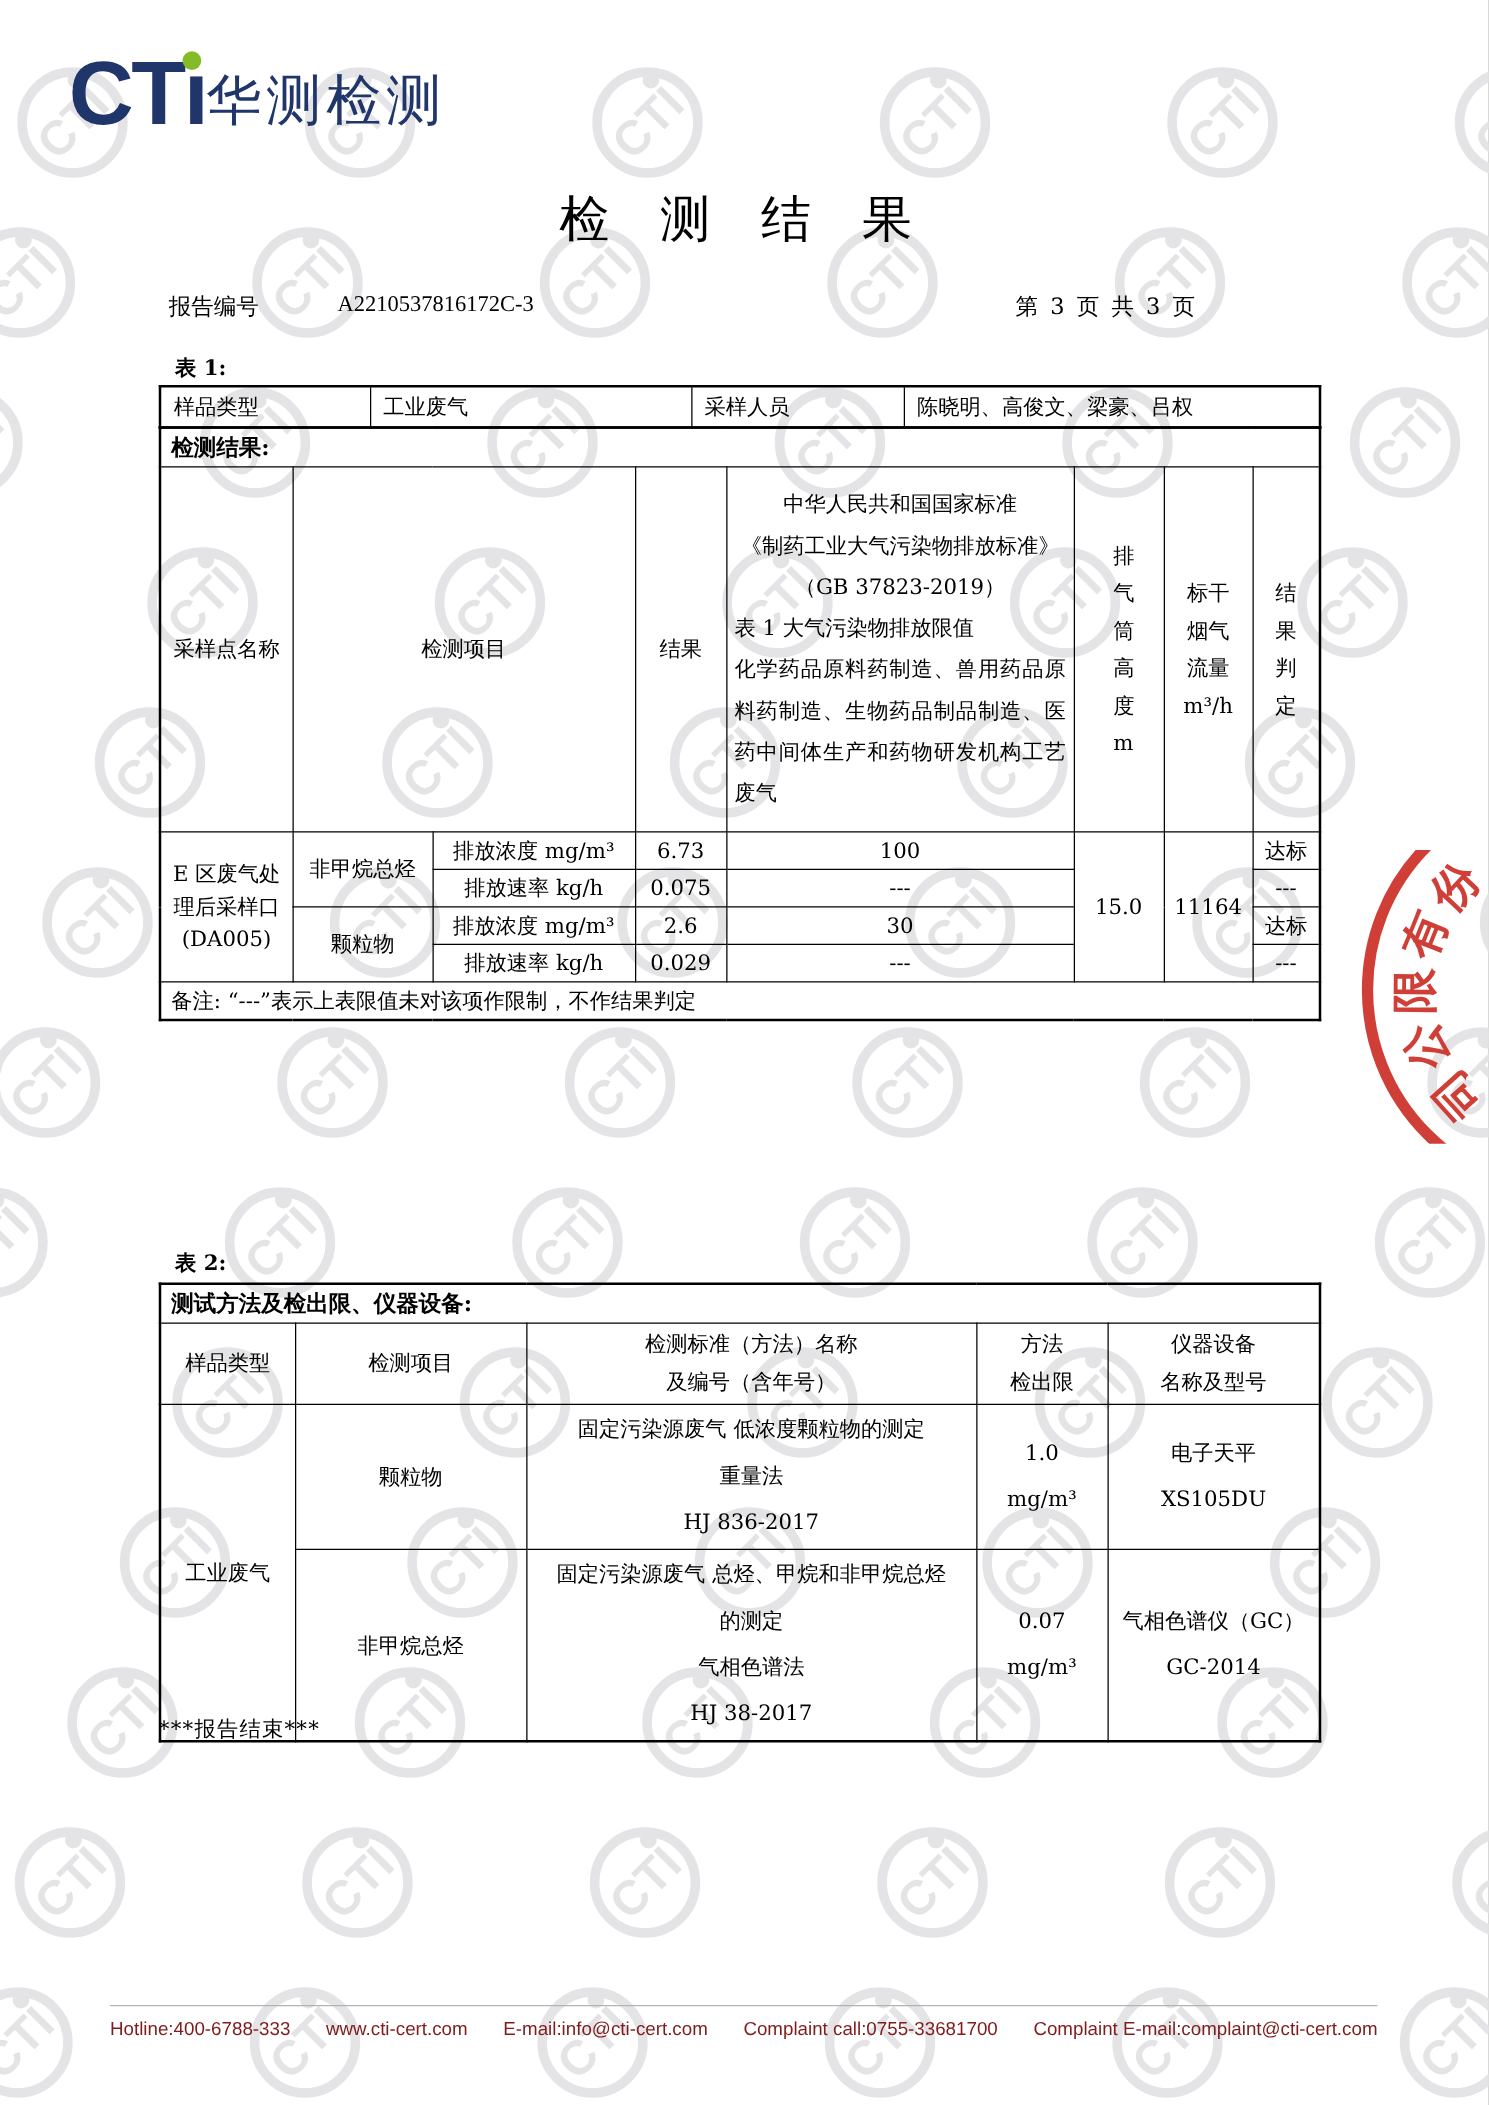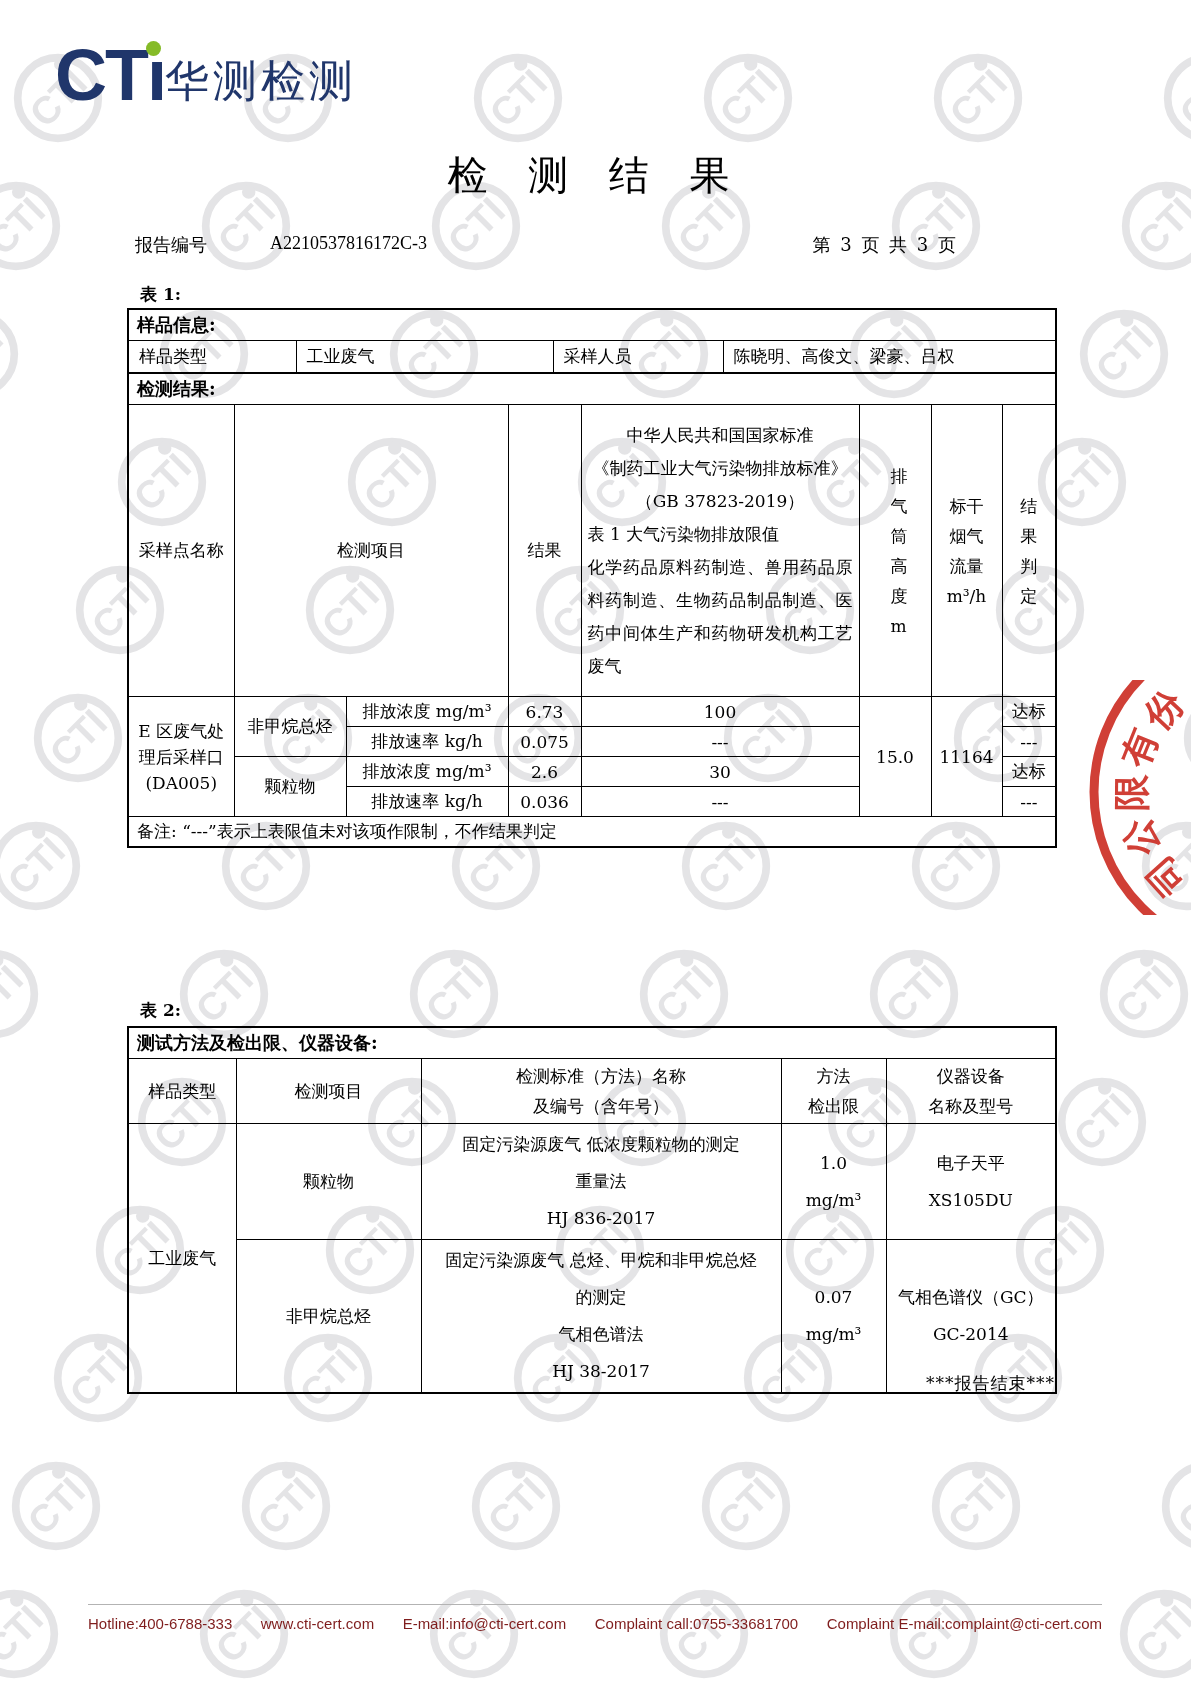--- a/index.html
+++ b/index.html
@@ -53,21 +53,21 @@
   td.note { text-align:left; padding:3px 8px; height:30px; }
   .vcol { padding:0 31px; line-height:30px; }
   .vcol2 { padding:0 10px; line-height:30px; }
   .vcol3 { padding:0 16px; line-height:30px; }
   .t2-hdr td { height:64px; line-height:30px; }
   .t2-row1 td { height:112px; }
   .t2-row2 td { height:148px; }
   .mlines div { line-height:37px; }
   .pt-cell div { line-height:26px; }
   
-  .end-text { position:absolute; left:127px; width:928px; top:1372px; text-align:right;
+  .end-text { position:absolute; left:127px; width:928px; top:1372px; text-align:left;
               font-size:17px; letter-spacing:1px; }
   
   .stamp { position:absolute; left:1035px; top:680px; z-index:3; opacity:0.92; }
   
   .footer-line { position:absolute; left:88px; width:1014px; top:1604px;
                  border-top:1px solid #b3b3b3; }
   .footer { position:absolute; left:88px; width:1014px; top:1615px; display:flex;
             justify-content:space-between; font-family:"Liberation Sans","DejaVu Sans",sans-serif;
             font-size:15px; color:#7f1d1d; white-space:nowrap; }
 </style>
@@ -329,23 +329,20 @@
     <div class="tbl-wrap w1">
 
       <table>
         <colgroup>
             <col style="width:168px">
             <col style="width:257px">
             <col style="width:170px">
             <col style="width:333px">
           </colgroup>
         <tbody>
-            <tr>
-              <td class="sec" colspan="4">样品信息:</td>
-            </tr>
         <tr>
           <td class="kv">样品类型</td>
           <td class="kv">工业废气</td>
           <td class="kv">采样人员</td>
           <td class="kv">陈晓明、高俊文、梁豪、吕权</td>
         </tr>
       </tbody>
         </table>
 
       <table>
@@ -399,21 +396,21 @@
         </tr>
         <tr class="row-data">
           <td rowspan="2">颗粒物</td>
           <td>排放浓度 mg/m³</td>
           <td>2.6</td>
           <td>30</td>
           <td>达标</td>
         </tr>
         <tr class="row-data">
           <td>排放速率 kg/h</td>
-          <td>0.036</td>
+          <td>0.029</td>
           <td>---</td>
           <td>---</td>
         </tr>
         <tr>
               <td class="note" colspan="8">备注: “---”表示上表限值未对该项作限制，不作结果判定</td>
             </tr>
       </tbody>
         </table>
     </div>
 

